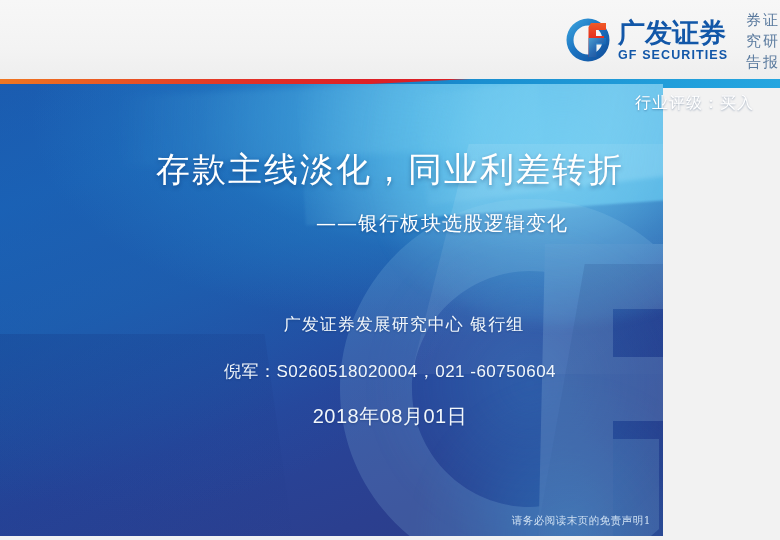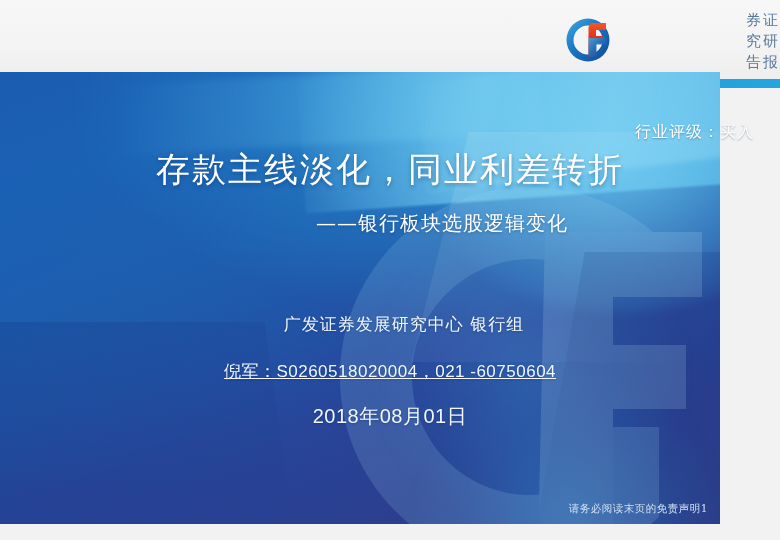--- a/index.html
+++ b/index.html
@@ -103,22 +103,22 @@
     left: 0; top: 0;
     width: 470px; height: 9px;
     background: linear-gradient(90deg, #ef7722 0%, #ea5a23 22%, #e23228 52%, #dd2026 78%, #d81f25 100%);
     clip-path: polygon(0 0, 100% 0, 62% 100%, 0 100%);
   }
 
   
   .panel {
     position: absolute;
     left: 0;
-    top: 72px;
-    width: 720px;
+    top: 84px;
+    width: 663px;
     height: 452px;
     overflow: hidden;
     background:
       radial-gradient(ellipse 620px 300px at 72% 8%, rgba(60,175,230,0.95) 0%, rgba(40,140,205,0.35) 45%, rgba(20,80,160,0) 72%),
       radial-gradient(ellipse 520px 420px at 18% 30%, rgba(30,95,175,0.55) 0%, rgba(25,70,150,0) 70%),
       linear-gradient(160deg, #1a5bb0 0%, #1862b8 18%, #1d5cae 38%, #27459a 62%, #2b3f8f 82%, #2c3d88 100%);
     text-align: right;
   }
 
   
@@ -211,21 +211,20 @@
   .rating {
     position: absolute;
     right: 26px;
     top: 93px;
     font-size: 16px;
     color: #ffffff;
     font-family: "DejaVu Serif", "Liberation Serif", serif;
     letter-spacing: 1px;
     text-shadow: 0 1px 2px rgba(0,40,90,0.35);
     white-space: nowrap;
-    margin-top: 29px;
   }
   .main-title {
     position: absolute;
     left: 0;
     top: 147px;
     width: 780px;
     text-align: center;
     font-size: 34px;
     color: #ffffff;
     font-family: "DejaVu Serif", "Liberation Serif", serif;
@@ -268,21 +267,20 @@
     left: 0;
     top: 360px;
     width: 780px;
     text-align: center;
     font-size: 17px;
     color: #f2f7fb;
     font-family: "Liberation Sans", "DejaVu Sans", sans-serif;
     letter-spacing: 0.5px;
     text-shadow: 0 1px 2px rgba(0,35,85,0.3);
     white-space: nowrap;
-    text-decoration: underline;
   }
   .date {
     position: absolute;
     left: 0;
     top: 403px;
     width: 780px;
     text-align: center;
     font-size: 20px;
     color: #f2f7fb;
     font-family: "Liberation Sans", "DejaVu Sans", sans-serif;
@@ -322,20 +320,24 @@
               <stop offset="55%" stop-color="#e2231a"></stop>
               <stop offset="100%" stop-color="#c8141a"></stop>
             </linearGradient>
           </defs>
           <path d="M23 1.5 A21.5 21.5 0 1 0 23 44.5 A21.5 21.5 0 1 0 23 1.5 Z
                    M23 8.5 A14.5 14.5 0 1 1 23 37.5 A14.5 14.5 0 1 1 23 8.5 Z" fill="url(#gblue)"></path>
           <path d="M26 6 L41 6 L41 13 L31 13 L31 19 L39 19 L39 26 L31 26 L31 40 L23.5 40 L23.5 10 Z" fill="url(#gred)"></path>
           <path d="M23.5 21 L41 21 L41 27.5 L31.5 27.5 L31.5 40 L23.5 40 Z" fill="url(#gblue)" opacity="0.92"></path>
         </svg>
       </div>
+      <div class="logo-text-wrap">
+        <div class="logo-cn">广发证券</div>
+        <div class="logo-en">GF SECURITIES</div>
+      </div>
     </div>
 
     <div class="header-vertical">
       <div class="hv-col">
         <span>证</span>
         <span>研</span>
         <span>报</span>
       </div>
       <div class="hv-col">
         <span>券</span>

